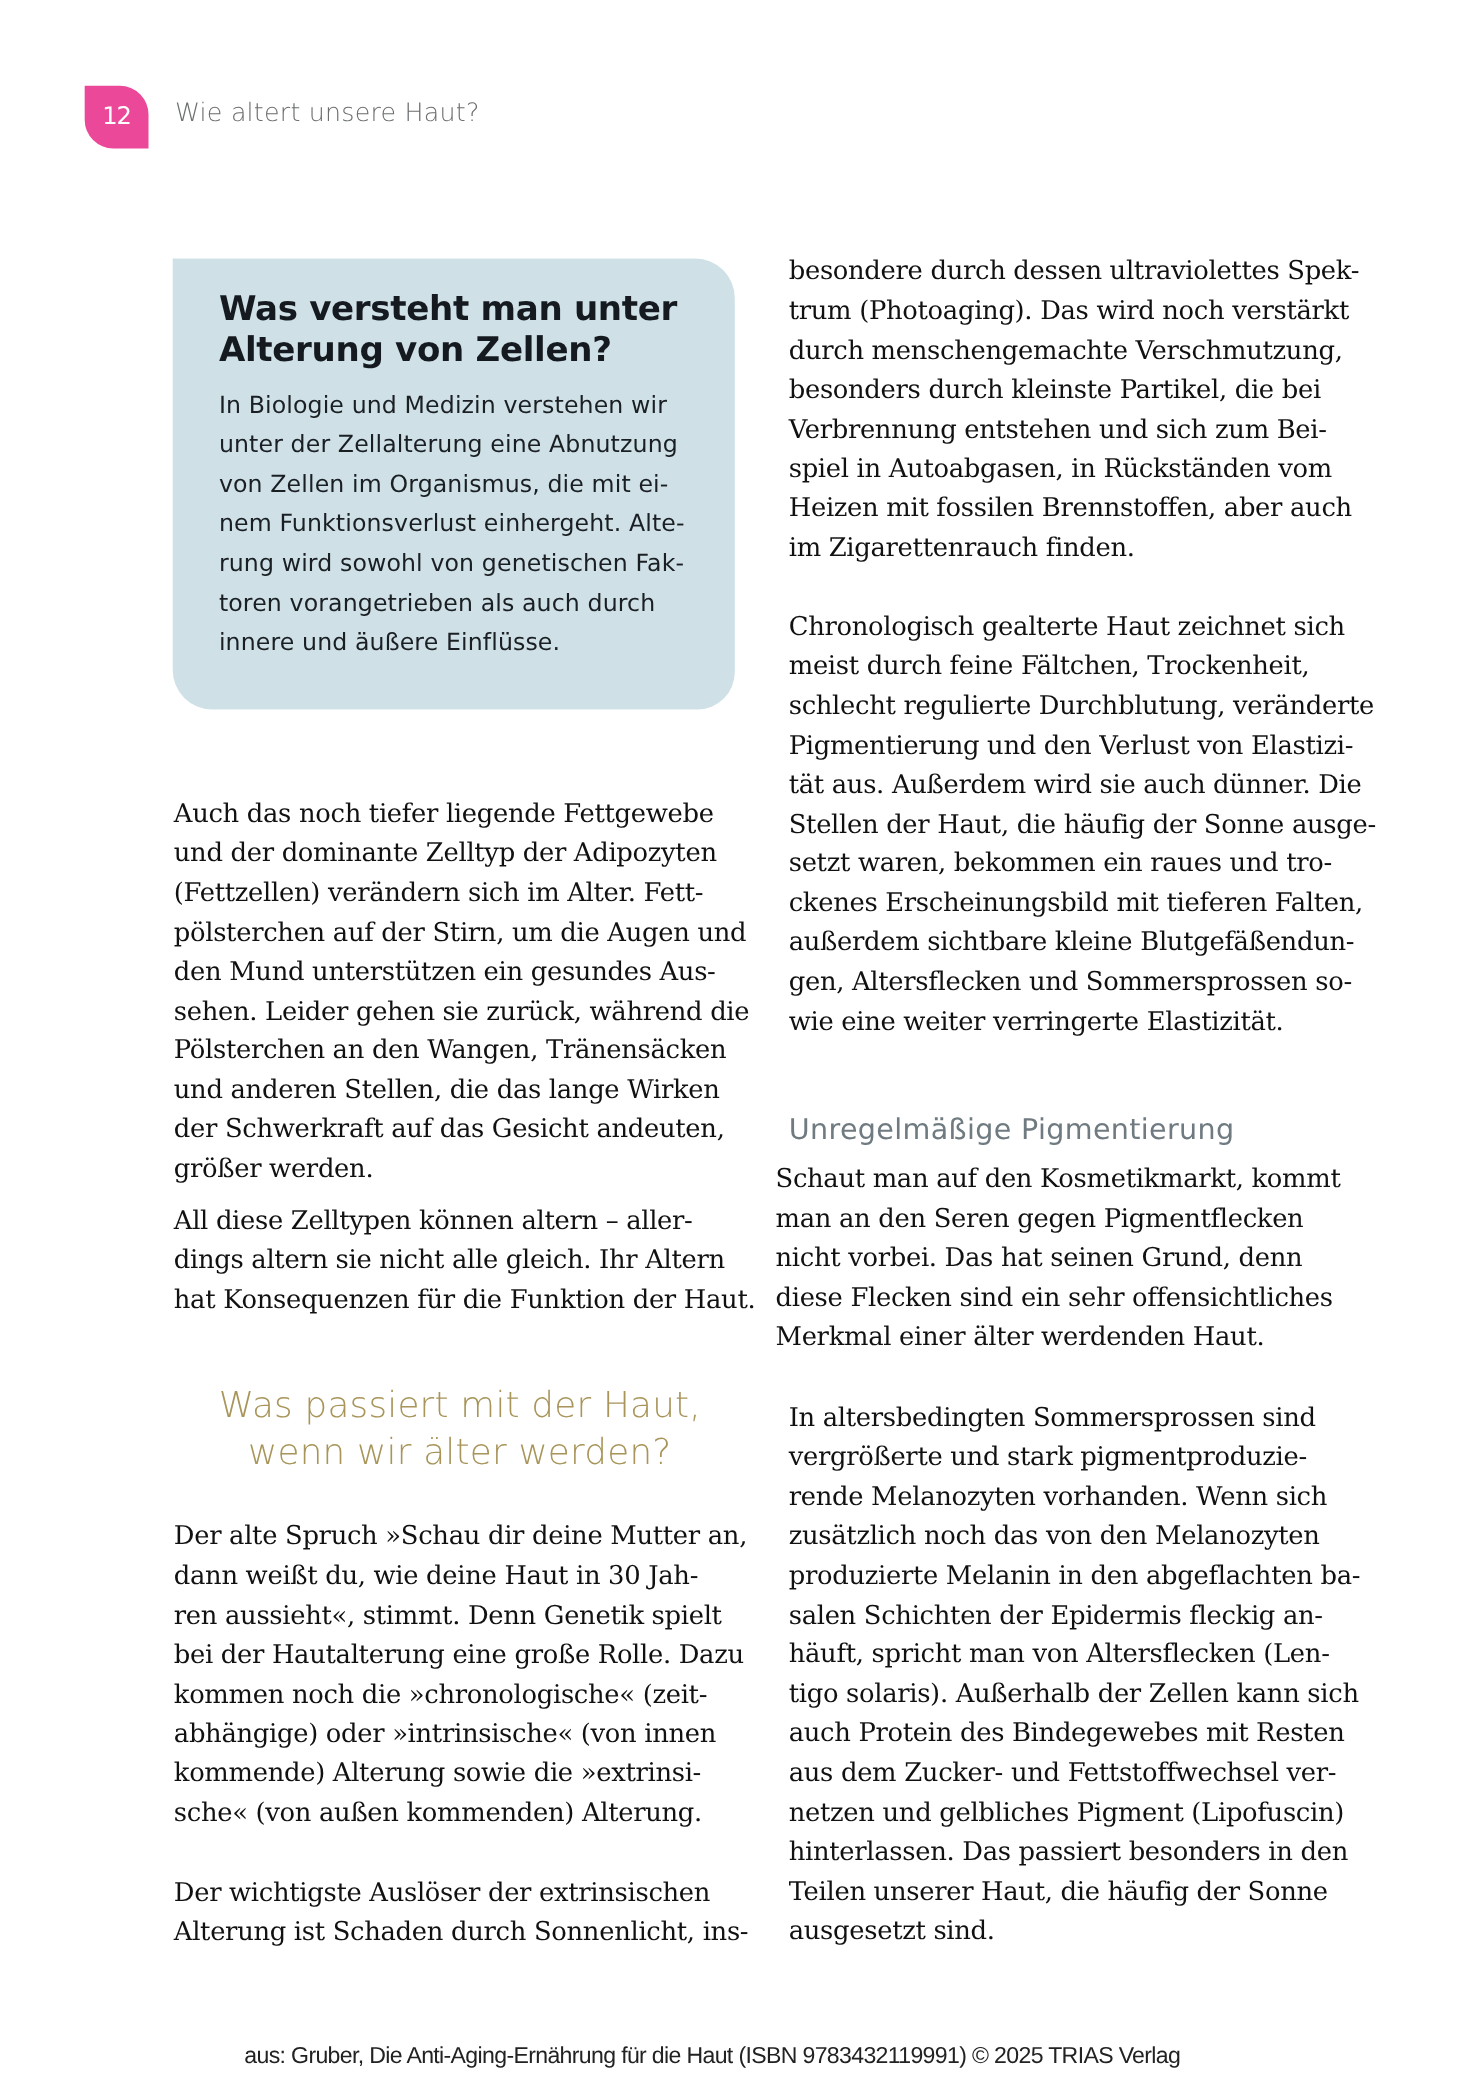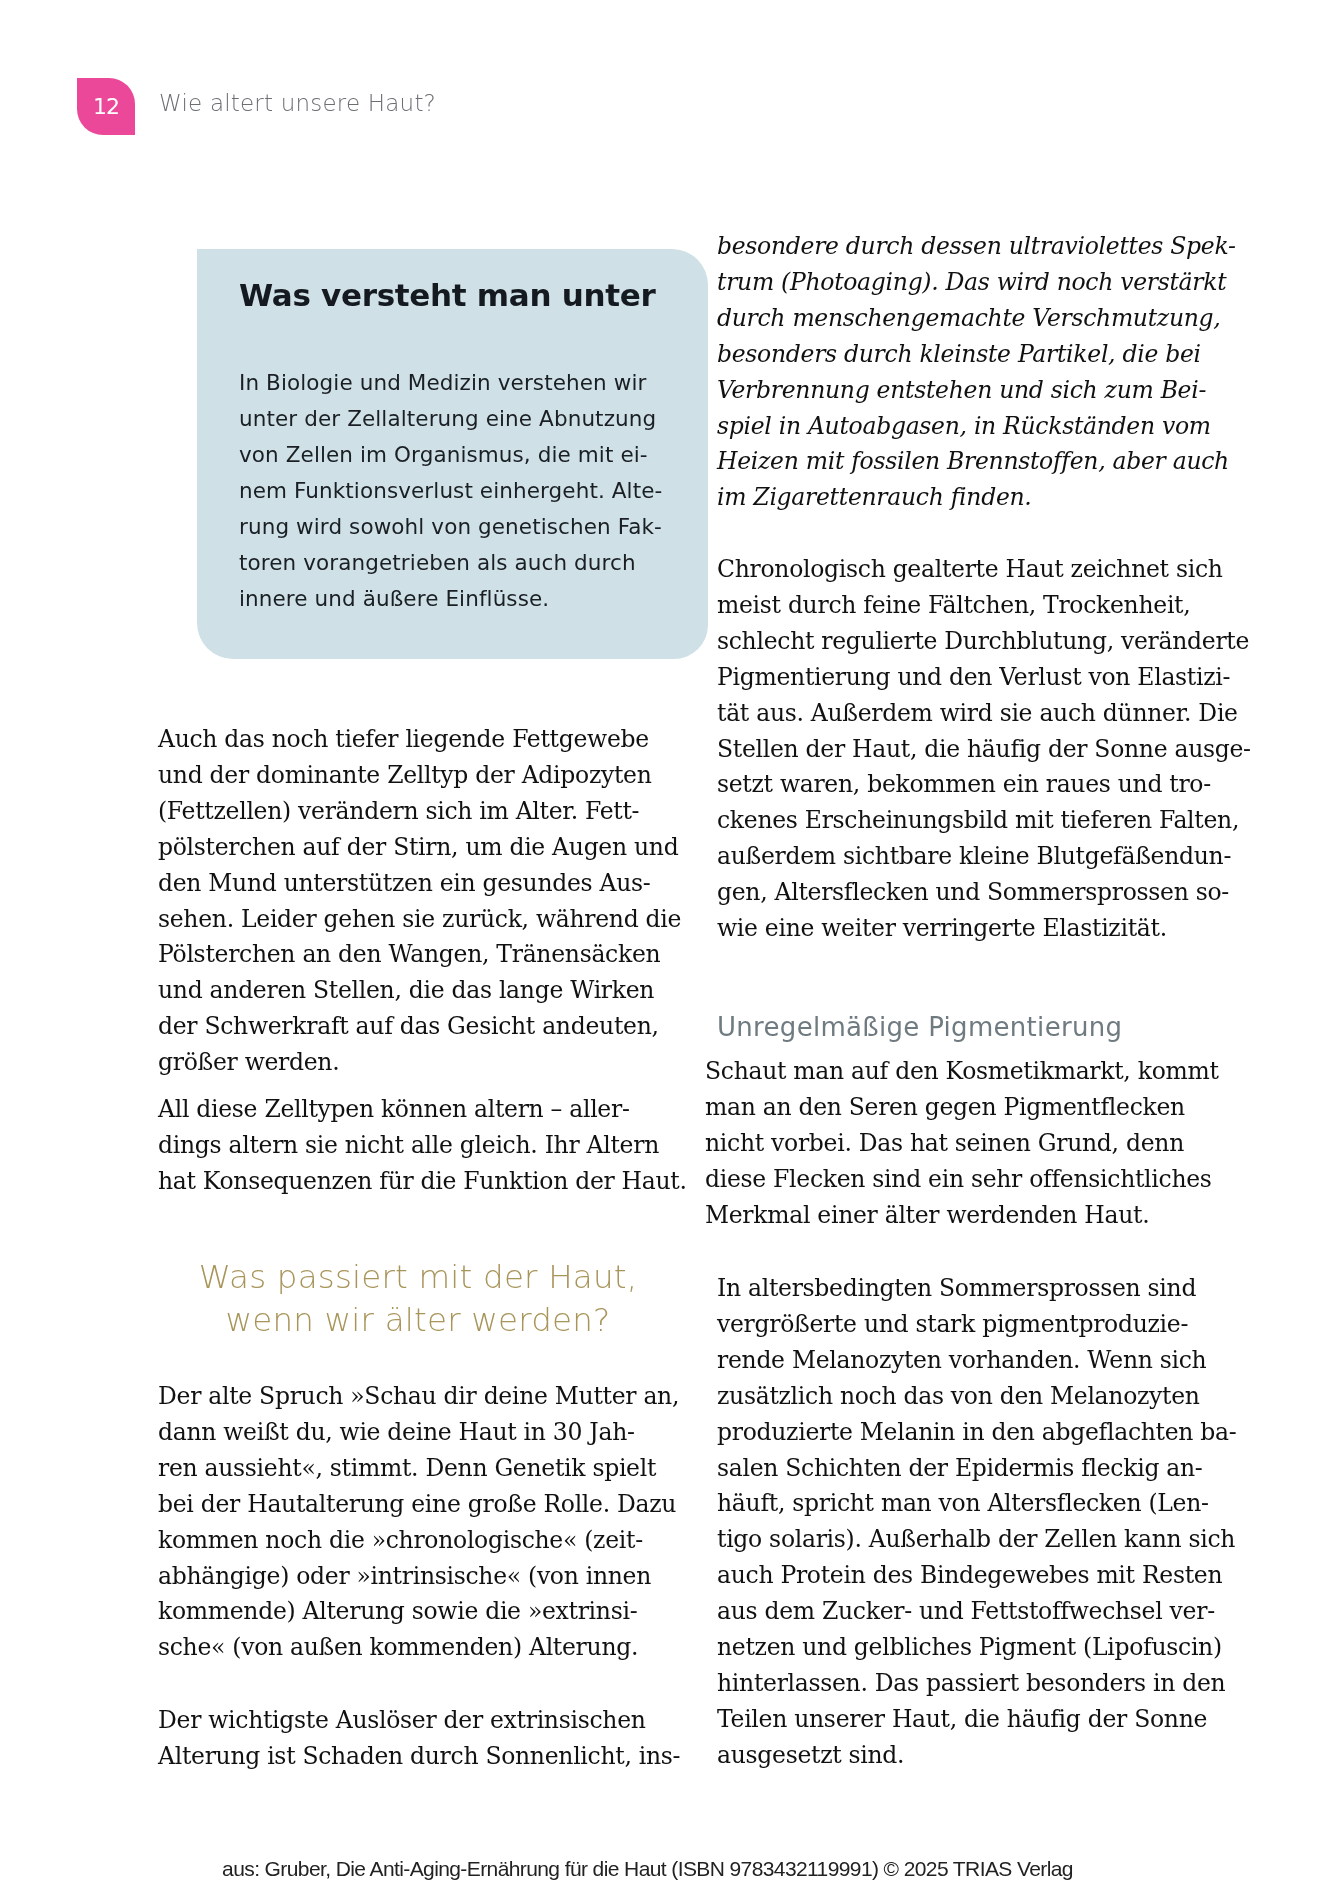--- a/index.html
+++ b/index.html
@@ -17,24 +17,23 @@
       font-family: "DejaVu Sans", sans-serif; font-size: 22px;
       display: flex; align-items: center; justify-content: center;
       letter-spacing: -1px;
     }
     .running-head {
       position: absolute; left: 159px; top: 90px;
       font-family: "DejaVu Sans", sans-serif; font-size: 23px;
       color: #6b6f72; font-weight: 300; letter-spacing: 0.2px;
     }
     .infobox {
-      position: absolute; left: 157px; top: 249px; width: 511px; height: 410px;
+      position: absolute; left: 157px; top: 235px; width: 511px; height: 410px;
       background: #cfe1e6;
       border-radius: 0 36px 34px 36px;
-      margin-left: 40px;
     }
     .infobox-title {
       position: absolute; left: 42px; top: 28px; width: 450px;
       font-family: "DejaVu Sans", sans-serif; font-weight: bold;
       font-size: 31px; line-height: 37px; color: #141a1f; letter-spacing: -0.3px;
     }
     .infobox-body {
       position: absolute; left: 42px; top: 116px; width: 450px;
       font-family: "DejaVu Sans", sans-serif; font-size: 21.5px;
       line-height: 36px; color: #1a1f24; letter-spacing: 0.1px;
@@ -64,20 +63,21 @@
 <body>
 
 <div class="page-badge">
   <span>12</span>
 </div>
 <div class="running-head">Wie altert unsere Haut?</div>
 
 <div class="infobox">
   <div class="infobox-title">
     <span class="line" style="display:block">Was versteht man unter</span>
+    <span class="line" style="display:block">Alterung von Zellen?</span>
   </div>
   <div class="infobox-body">
     <span style="display:block;white-space:nowrap">In Biologie und Medizin verstehen wir</span>
     <span style="display:block;white-space:nowrap">unter der Zellalterung eine Abnutzung</span>
     <span style="display:block;white-space:nowrap">von Zellen im Organismus, die mit ei-</span>
     <span style="display:block;white-space:nowrap">nem Funktionsverlust einhergeht. Alte-</span>
     <span style="display:block;white-space:nowrap">rung wird sowohl von genetischen Fak-</span>
     <span style="display:block;white-space:nowrap">toren vorangetrieben als auch durch</span>
     <span style="display:block;white-space:nowrap">innere und äußere Einflüsse.</span>
   </div>
@@ -112,21 +112,21 @@
     <span class="line">kommen noch die »chronologische« (zeit-</span>
     <span class="line">abhängige) oder »intrinsische« (von innen</span>
     <span class="line">kommende) Alterung sowie die »extrinsi-</span>
     <span class="line">sche« (von außen kommenden) Alterung.</span>
   </div>
 <div class="col" style="left:158px; top:1703px;">
     <span class="line">Der wichtigste Auslöser der extrinsischen</span>
     <span class="line">Alterung ist Schaden durch Sonnenlicht, ins-</span>
   </div>
 
-<div class="col" style="left:717px; top:229px;font-style:italic;">
+<div class="col" style="left:717px; top:229px;">
     <span class="line">besondere durch dessen ultraviolettes Spek-</span>
     <span class="line">trum (Photoaging). Das wird noch verstärkt</span>
     <span class="line">durch menschengemachte Verschmutzung,</span>
     <span class="line">besonders durch kleinste Partikel, die bei</span>
     <span class="line">Verbrennung entstehen und sich zum Bei-</span>
     <span class="line">spiel in Autoabgasen, in Rückständen vom</span>
     <span class="line">Heizen mit fossilen Brennstoffen, aber auch</span>
     <span class="line">im Zigarettenrauch finden.</span>
   </div>
 <div class="col" style="left:717px; top:552px;">

